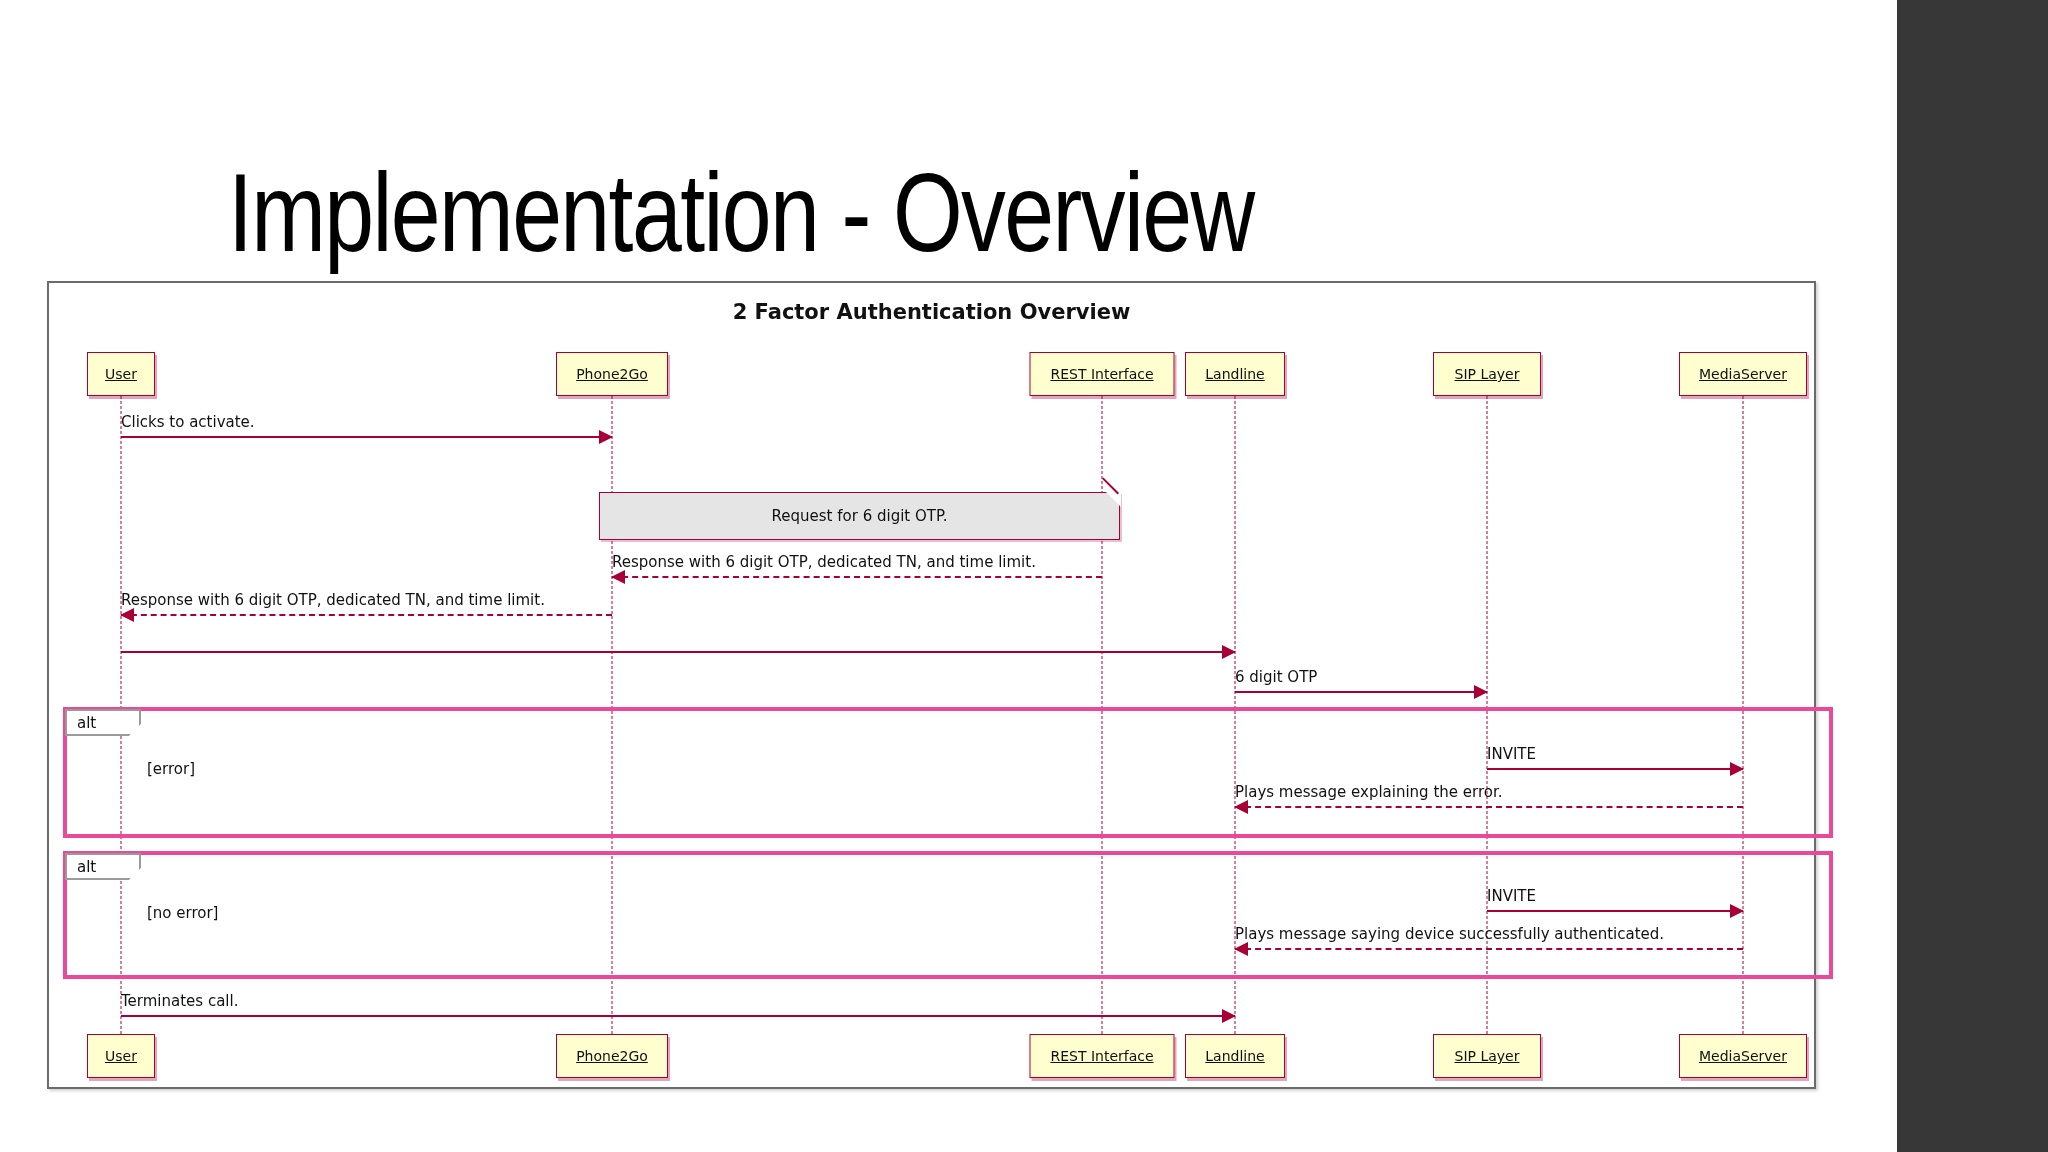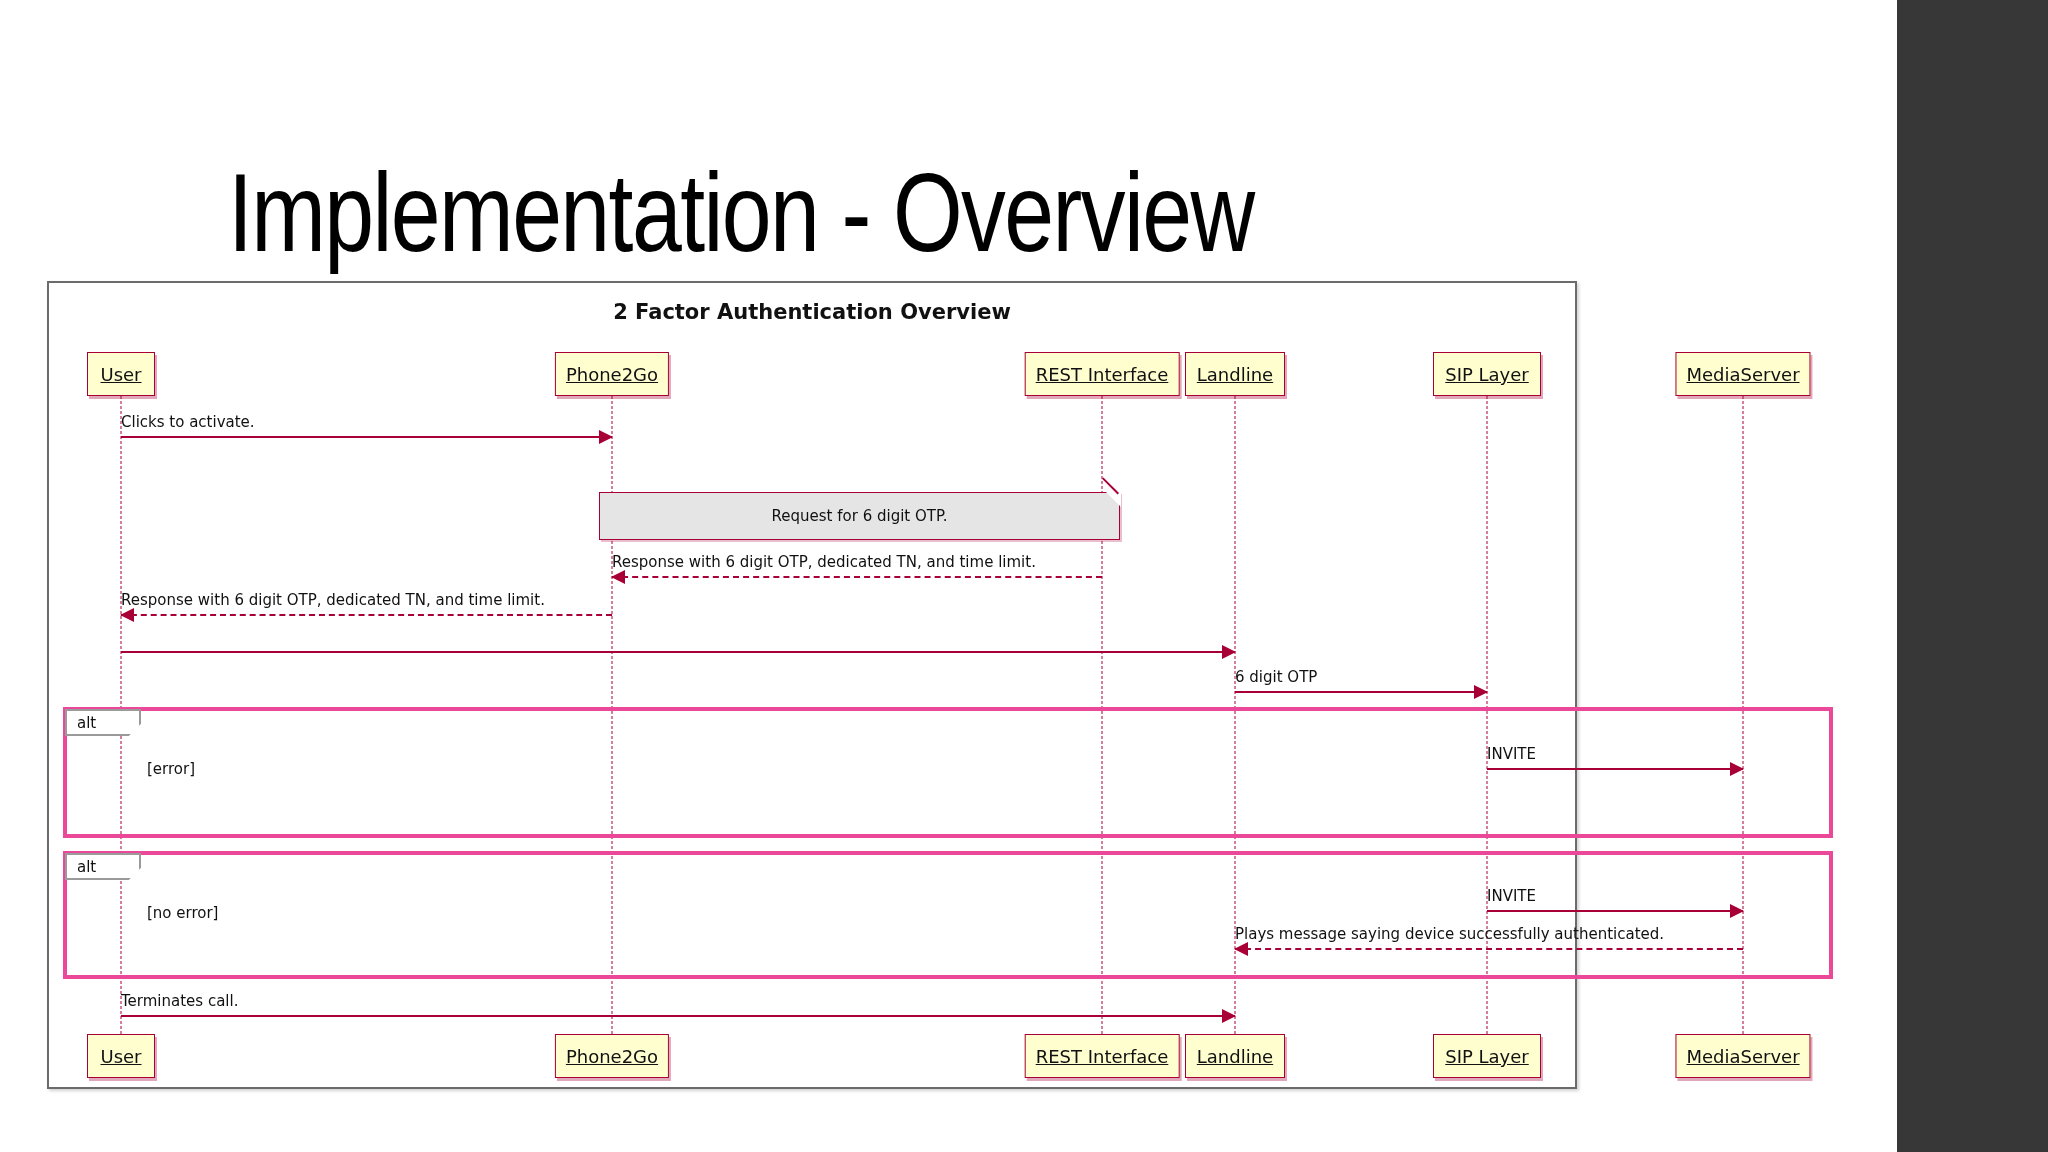--- a/index.html
+++ b/index.html
@@ -10,35 +10,35 @@
   
   .sidebar{position:absolute;top:0;right:0;width:151px;height:1152px;background:#373737;}
   .slide-title{
     position:absolute;left:228px;top:148px;
     font-family:"Liberation Sans", sans-serif;font-size:112px;font-weight:400;color:#000;
     letter-spacing:-2px;white-space:nowrap;
     transform:scaleX(0.80);transform-origin:left top;
   }
   
   .frame{
-    position:absolute;left:47px;top:281px;width:1530px;height:808px;
+    position:absolute;left:47px;top:281px;width:1769px;height:808px;
     background:#ffffff;border:2px solid #6b6b6b;box-sizing:border-box;
     box-shadow:2px 2px 3px rgba(0,0,0,0.18);
   }
   .diagram-title{
     position:absolute;left:0;top:17px;width:100%;text-align:center;
     font-size:21px;font-weight:700;color:#111;
   }
   
   .actor{
     position:absolute;height:44px;box-sizing:border-box;
     background:#FEFECE;border:1.6px solid #A80036;
     box-shadow:2px 3px 0 rgba(168,0,54,0.35);
     display:flex;align-items:center;justify-content:center;
-    font-size:18px;color:#111;text-decoration:underline;white-space:nowrap;
+    font-size:14px;color:#111;text-decoration:underline;white-space:nowrap;
     transform:translateX(-50%);padding:0 10px;
   }
   .actor.top{top:69px;}
   .actor.bottom{top:751px;}
   .lifeline{
     position:absolute;top:113px;height:638px;width:0;
     border-left:1.6px dashed #A80036;transform:translateX(-50%);
   }
   
   .msg{position:absolute;height:26px;}
@@ -142,20 +142,25 @@
     <div class="alt-tag">alt</div>
     <div class="alt-guard">[error]</div>
   </div>
 
   <div class="msg to-right" style="left:1438px;top:461px;width:256px">
     <div class="lbl">INVITE</div>
       <div class="line"></div>
       <div class="head"></div>
   </div>
 
+  <div class="msg to-left dashed" style="left:1186px;top:499px;width:508px">
+    <div class="lbl">Plays message explaining the error.</div>
+      <div class="line"></div>
+      <div class="head"></div>
+  </div>
 
   <div class="alt" style="top:568px;height:128px">
     <div class="alt-tag">alt</div>
     <div class="alt-guard">[no error]</div>
   </div>
 
   <div class="msg to-right" style="left:1438px;top:603px;width:256px">
     <div class="lbl">INVITE</div>
       <div class="line"></div>
       <div class="head"></div>

